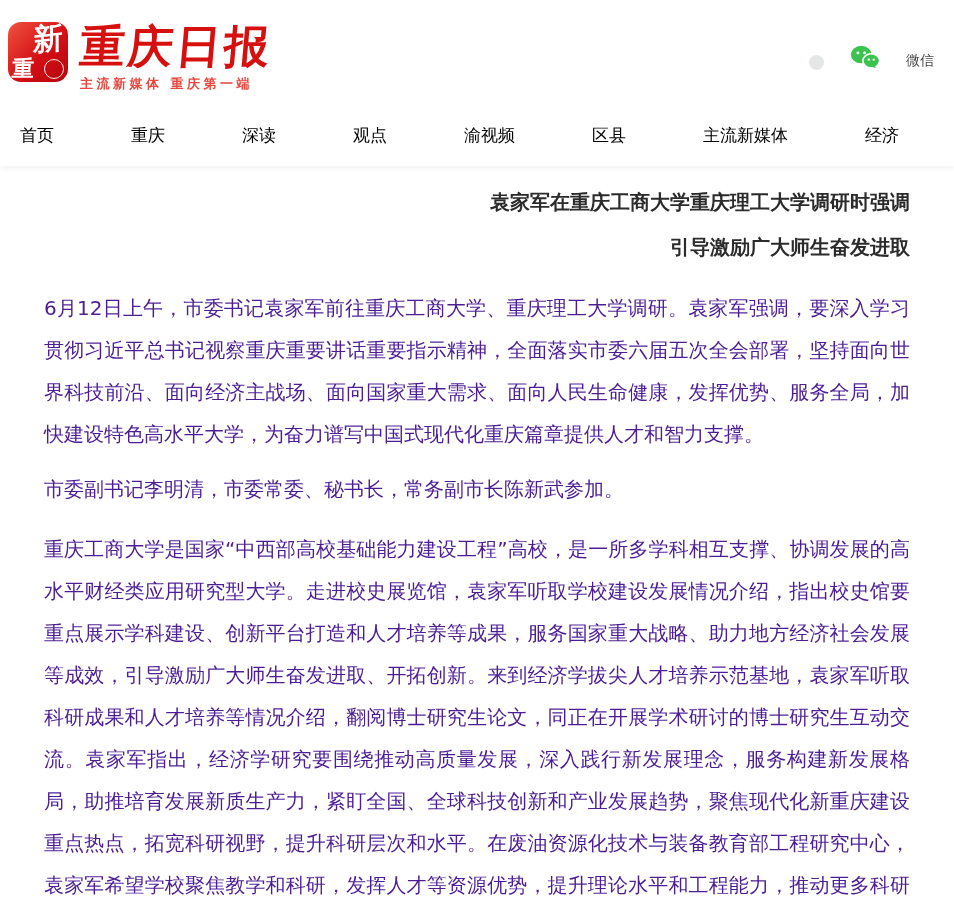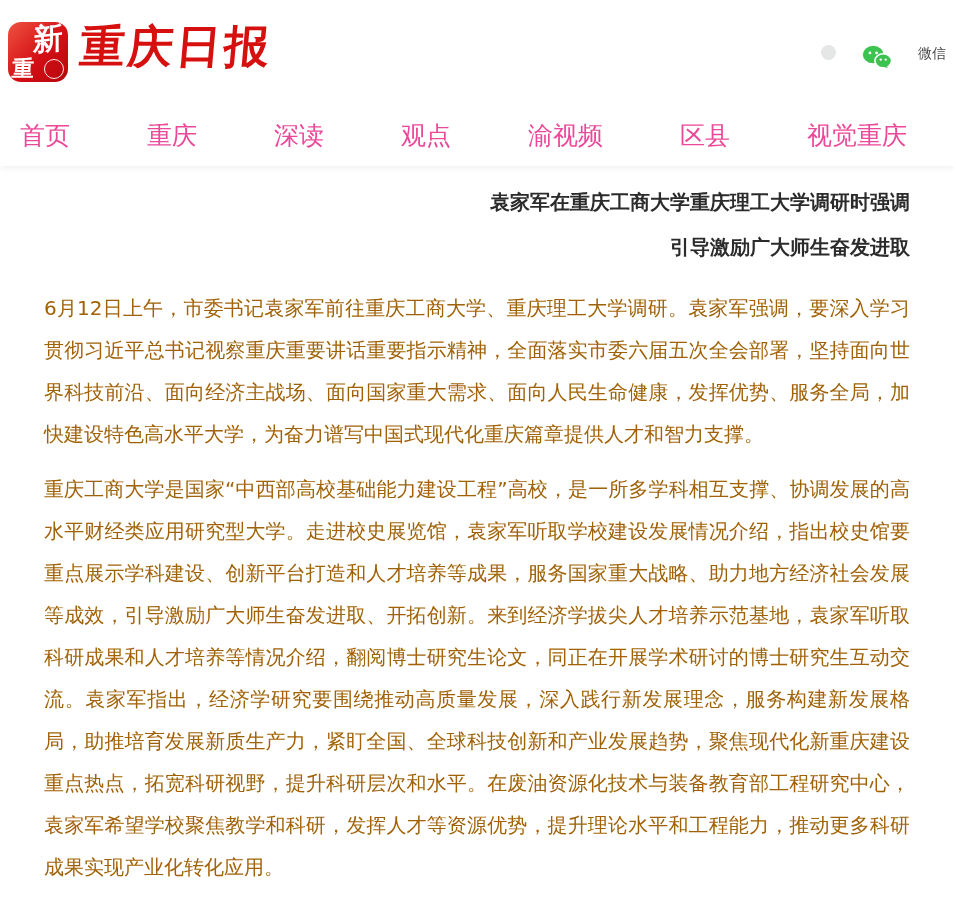--- a/index.html
+++ b/index.html
@@ -65,23 +65,23 @@
   .tagline {
     margin-top: 6px;
     color: #e8483f;
     font-size: 13px;
     font-weight: 700;
     letter-spacing: 3.5px;
     white-space: nowrap;
   }
   .social {
     position: absolute;
-    right: 8px; top: 45px;
+    right: 20px; top: 45px;
     display: flex;
-    align-items: flex-start;
+    align-items: flex-end;
     gap: 26px;
   }
   .gray-circle {
     width: 15px; height: 15px;
     border-radius: 50%;
     background: #e4e7e6;
   }
   .wechat-icon { display: inline-flex; cursor: pointer; }
   .wechat-label {
     font-size: 14px;
@@ -100,41 +100,41 @@
   .nav-inner {
     display: flex;
     align-items: center;
     height: 100%;
     padding-left: 20px;
     gap: 77px;
     white-space: nowrap;
     width: 1100px;
   }
   .nav-item {
-    font-size: 25px;
-    color: #ec4899;
+    font-size: 17px;
+    color: #000000;
     cursor: pointer;
     flex: 0 0 auto;
   }
 
   
   .article {
     padding: 12px 44px 0 44px;
   }
   .article-title { text-align: right; padding-top: 2px; }
   .title-line {
     font-size: 20px;
     font-weight: 700;
     color: #2b2b2b;
     line-height: 45px;
   }
   .article-body { margin-top: 17px; }
   .article-body p {
     font-size: 20px;
-    color: #a16207;
+    color: #4c1d95;
     line-height: 42px;
     text-align: justify;
     margin-bottom: 13px;
   }
   .article-body p + p { margin-top: 0; }
   .article-body p.para-2 { margin-bottom: 18px; }
 </style>
 </head>
 <body>
 
@@ -142,20 +142,21 @@
 
   <header class="site-header">
     <div class="logo">
       <div class="logo-icon">
         <span class="li-top">新</span>
         <span class="li-bottom">重</span>
         <span class="li-ring"></span>
       </div>
       <div class="logo-text">
         <div class="wordmark">重庆日报</div>
+        <div class="tagline">主流新媒体 重庆第一端</div>
       </div>
     </div>
 
     <div class="social">
       <span class="gray-circle"></span>
       <span class="wechat-icon">
         <svg width="30" height="25" viewBox="0 0 36 30">
           <ellipse cx="13.5" cy="11.5" rx="12.5" ry="10.5" fill="#3cc24e"></ellipse>
           <circle cx="9.5" cy="9.5" r="1.7" fill="#ffffff"></circle>
           <circle cx="17.5" cy="9.5" r="1.7" fill="#ffffff"></circle>
@@ -171,30 +172,31 @@
   </header>
 
   <nav class="main-nav">
     <div class="nav-inner">
       <span class="nav-item">首页</span>
       <span class="nav-item">重庆</span>
       <span class="nav-item">深读</span>
       <span class="nav-item">观点</span>
       <span class="nav-item">渝视频</span>
       <span class="nav-item">区县</span>
-      <span class="nav-item">视觉重庆</span>
+      <span class="nav-item">主流新媒体</span>
       <span class="nav-item">经济</span>
     </div>
   </nav>
 
   <main class="article">
     <div class="article-title">
       <div class="title-line">袁家军在重庆工商大学重庆理工大学调研时强调</div>
       <div class="title-line">引导激励广大师生奋发进取</div>
     </div>
 
     <div class="article-body">
       <p class="para-1">6月12日上午，市委书记袁家军前往重庆工商大学、重庆理工大学调研。袁家军强调，要深入学习贯彻习近平总书记视察重庆重要讲话重要指示精神，全面落实市委六届五次全会部署，坚持面向世界科技前沿、面向经济主战场、面向国家重大需求、面向人民生命健康，发挥优势、服务全局，加快建设特色高水平大学，为奋力谱写中国式现代化重庆篇章提供人才和智力支撑。</p>
+      <p class="para-2">市委副书记李明清，市委常委、秘书长，常务副市长陈新武参加。</p>
       <p class="para-3">重庆工商大学是国家“中西部高校基础能力建设工程”高校，是一所多学科相互支撑、协调发展的高水平财经类应用研究型大学。走进校史展览馆，袁家军听取学校建设发展情况介绍，指出校史馆要重点展示学科建设、创新平台打造和人才培养等成果，服务国家重大战略、助力地方经济社会发展等成效，引导激励广大师生奋发进取、开拓创新。来到经济学拔尖人才培养示范基地，袁家军听取科研成果和人才培养等情况介绍，翻阅博士研究生论文，同正在开展学术研讨的博士研究生互动交流。袁家军指出，经济学研究要围绕推动高质量发展，深入践行新发展理念，服务构建新发展格局，助推培育发展新质生产力，紧盯全国、全球科技创新和产业发展趋势，聚焦现代化新重庆建设重点热点，拓宽科研视野，提升科研层次和水平。在废油资源化技术与装备教育部工程研究中心，袁家军希望学校聚焦教学和科研，发挥人才等资源优势，提升理论水平和工程能力，推动更多科研成果实现产业化转化应用。</p>
     </div>
   </main>
 
 </div>
 
 </body></html>

